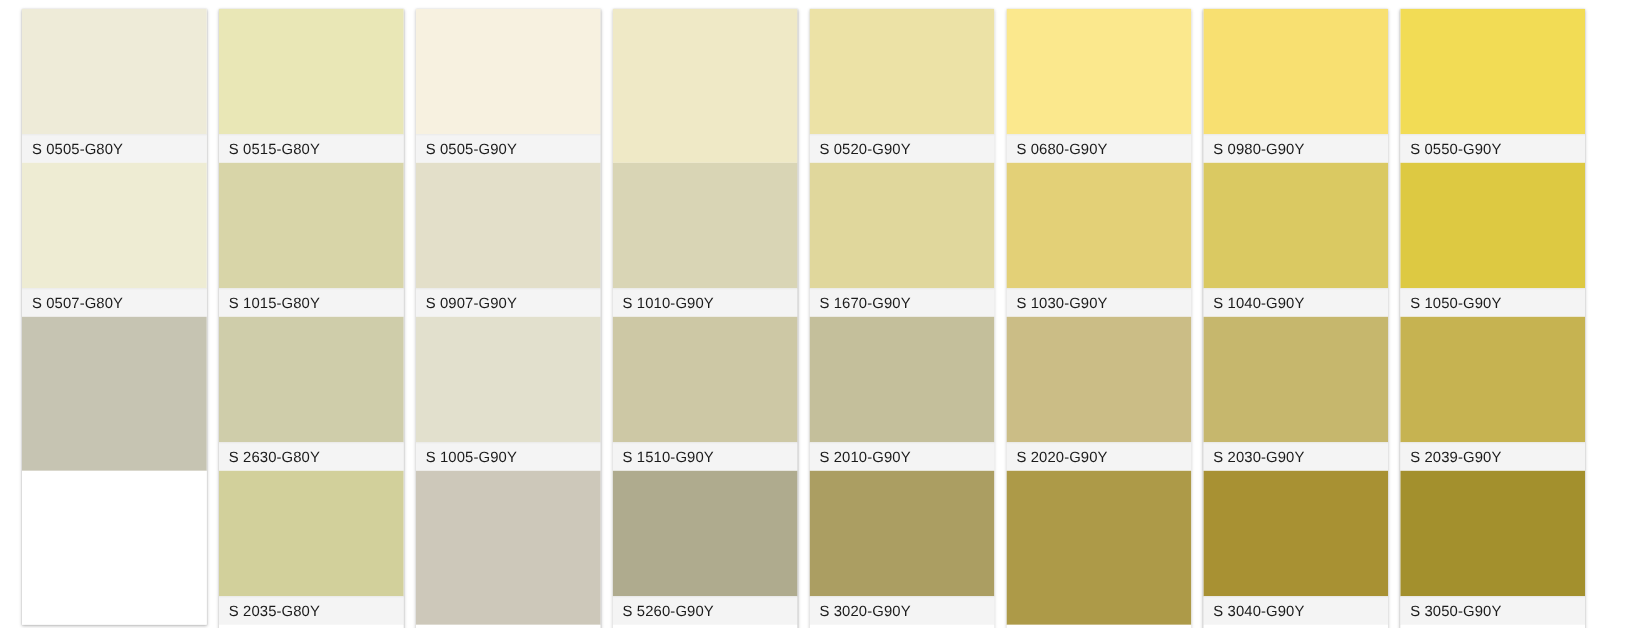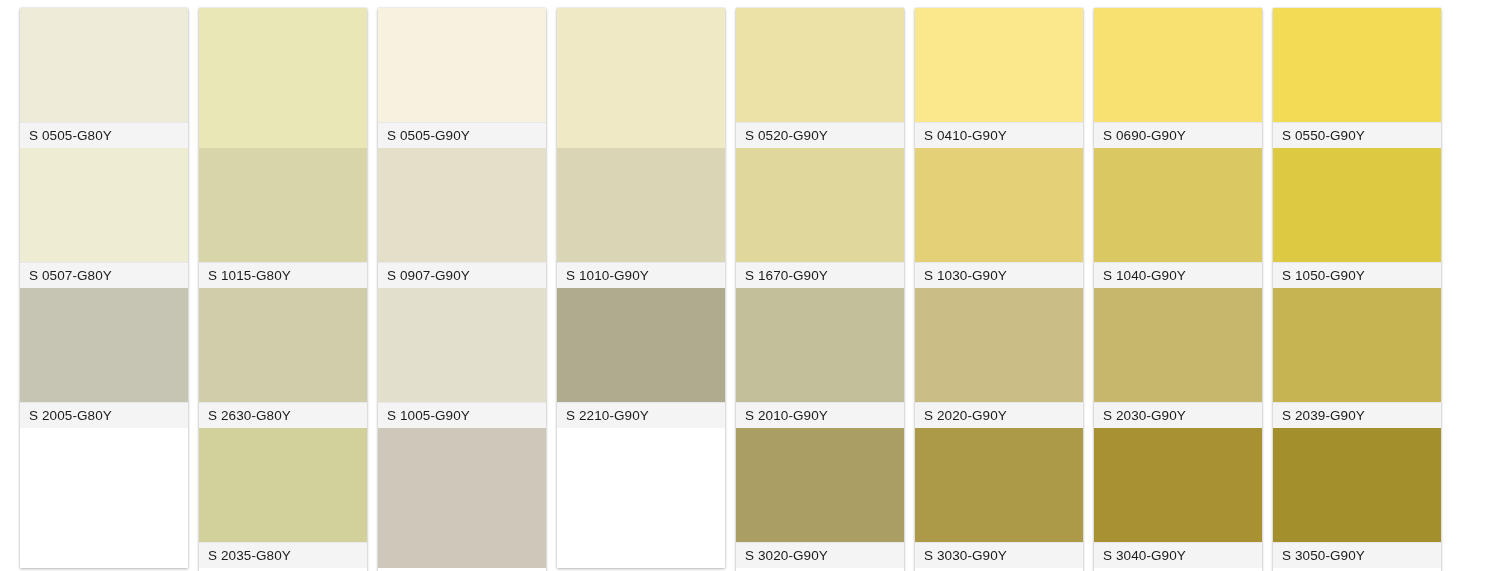--- a/index.html
+++ b/index.html
@@ -70,29 +70,29 @@
       <div class="swatch-cell">
         <div class="swatch-chip" style="background: rgb(238, 235, 216);"></div>
         <div class="swatch-label">S 0505-G80Y</div>
       </div>
       <div class="swatch-cell">
         <div class="swatch-chip" style="background: rgb(238, 236, 211);"></div>
         <div class="swatch-label">S 0507-G80Y</div>
       </div>
       <div class="swatch-cell">
         <div class="swatch-chip" style="background: rgb(198, 196, 178);"></div>
-        <div class="swatch-label">S 2005-G80Y</div>
       </div>
       <div class="swatch-cell">
         <div class="swatch-chip" style="background: rgb(255, 255, 255);"></div>
       </div>
     </div>
     <div class="swatch-column">
       <div class="swatch-cell">
         <div class="swatch-chip" style="background: rgb(233, 231, 182);"></div>
+        <div class="swatch-label">S 0515-G80Y</div>
       </div>
       <div class="swatch-cell">
         <div class="swatch-chip" style="background: rgb(216, 213, 168);"></div>
         <div class="swatch-label">S 1015-G80Y</div>
       </div>
       <div class="swatch-cell">
         <div class="swatch-chip" style="background: rgb(207, 205, 170);"></div>
         <div class="swatch-label">S 2630-G80Y</div>
       </div>
       <div class="swatch-cell">
@@ -125,22 +125,26 @@
     </div>
     <div class="swatch-column">
       <div class="swatch-cell">
         <div class="swatch-chip" style="background: rgb(239, 233, 198);"></div>
       </div>
       <div class="swatch-cell">
         <div class="swatch-chip" style="background: rgb(217, 213, 181);"></div>
         <div class="swatch-label">S 1010-G90Y</div>
       </div>
       <div class="swatch-cell">
+        <div class="swatch-chip" style="background: rgb(205, 200, 165);"></div>
+        <div class="swatch-label">S 1510-G90Y</div>
+      </div>
+      <div class="swatch-cell">
         <div class="swatch-chip" style="background: rgb(175, 171, 142);"></div>
-        <div class="swatch-label">S 2210-G90Y</div>
+        <div class="swatch-label">S 5260-G90Y</div>
       </div>
       <div class="swatch-cell">
         <div class="swatch-chip" style="background: rgb(255, 255, 255);"></div>
       </div>
     </div>
     <div class="swatch-column">
       <div class="swatch-cell">
         <div class="swatch-chip" style="background: rgb(236, 226, 166);"></div>
         <div class="swatch-label">S 0520-G90Y</div>
       </div>
@@ -156,42 +160,41 @@
         <div class="swatch-chip" style="background: rgb(171, 158, 98);"></div>
         <div class="swatch-label">S 3020-G90Y</div>
       </div>
       <div class="swatch-cell">
         <div class="swatch-chip" style="background: rgb(255, 255, 255);"></div>
       </div>
     </div>
     <div class="swatch-column">
       <div class="swatch-cell">
         <div class="swatch-chip" style="background: rgb(251, 232, 141);"></div>
-        <div class="swatch-label">S 0410-G90Y</div>
+        <div class="swatch-label">S 0680-G90Y</div>
       </div>
       <div class="swatch-cell">
         <div class="swatch-chip" style="background: rgb(227, 208, 119);"></div>
         <div class="swatch-label">S 1030-G90Y</div>
       </div>
       <div class="swatch-cell">
         <div class="swatch-chip" style="background: rgb(203, 189, 134);"></div>
         <div class="swatch-label">S 2020-G90Y</div>
       </div>
       <div class="swatch-cell">
         <div class="swatch-chip" style="background: rgb(173, 154, 72);"></div>
-        <div class="swatch-label">S 3030-G90Y</div>
       </div>
       <div class="swatch-cell">
         <div class="swatch-chip" style="background: rgb(255, 255, 255);"></div>
       </div>
     </div>
     <div class="swatch-column">
       <div class="swatch-cell">
         <div class="swatch-chip" style="background: rgb(248, 224, 113);"></div>
-        <div class="swatch-label">S 0690-G90Y</div>
+        <div class="swatch-label">S 0980-G90Y</div>
       </div>
       <div class="swatch-cell">
         <div class="swatch-chip" style="background: rgb(218, 201, 98);"></div>
         <div class="swatch-label">S 1040-G90Y</div>
       </div>
       <div class="swatch-cell">
         <div class="swatch-chip" style="background: rgb(198, 183, 109);"></div>
         <div class="swatch-label">S 2030-G90Y</div>
       </div>
       <div class="swatch-cell">

